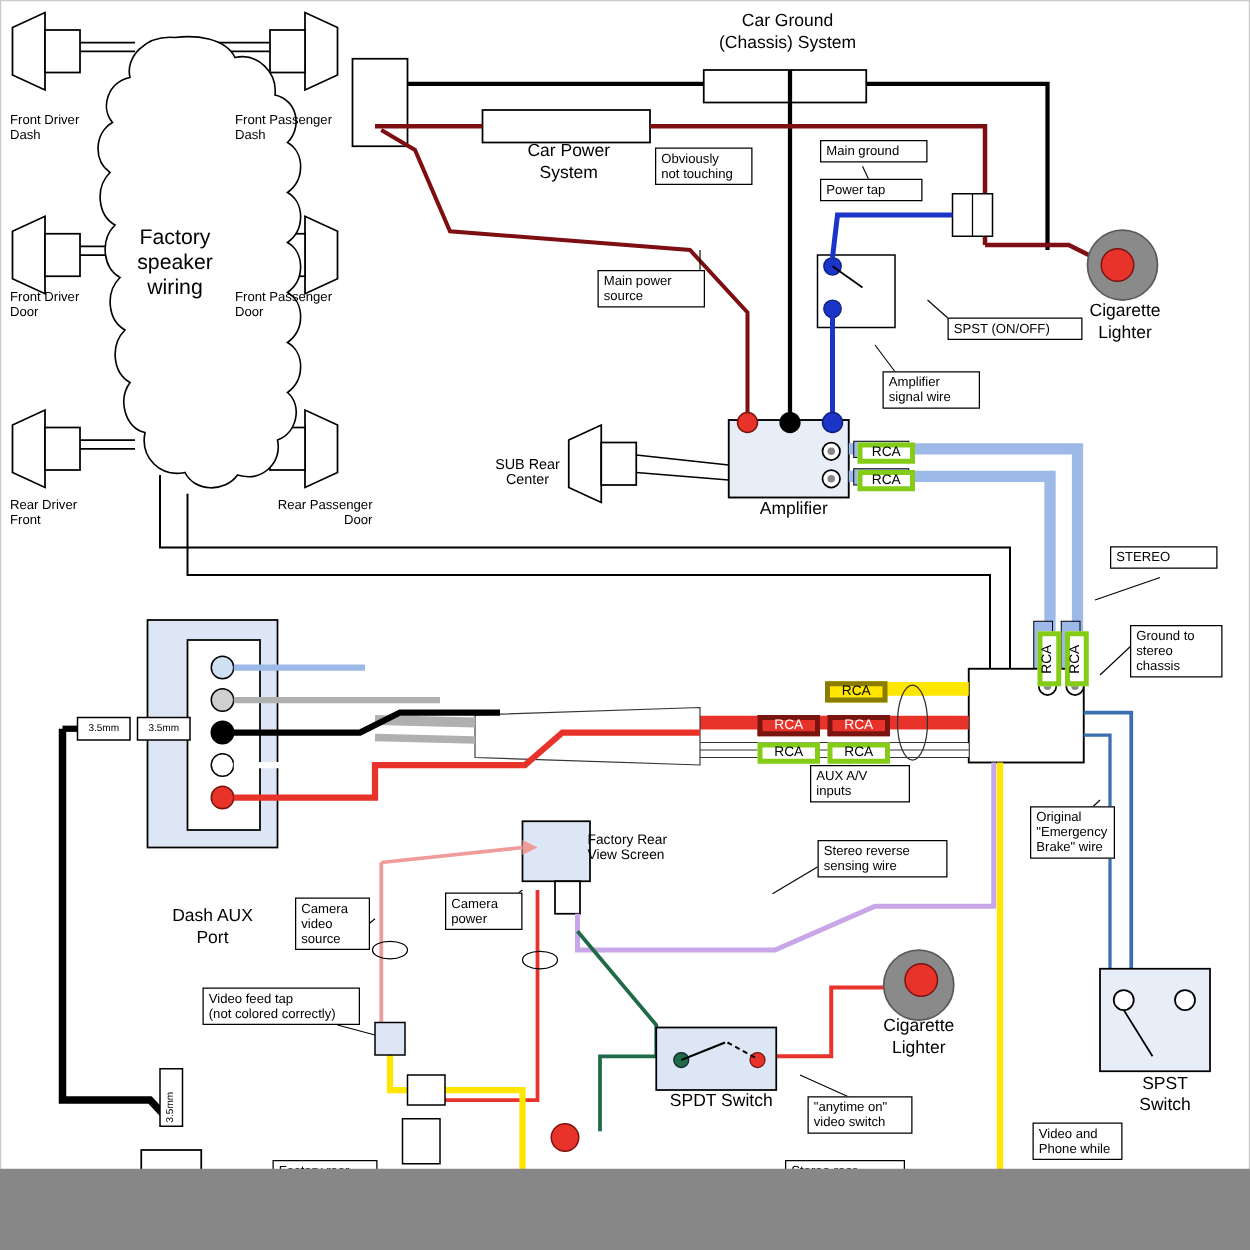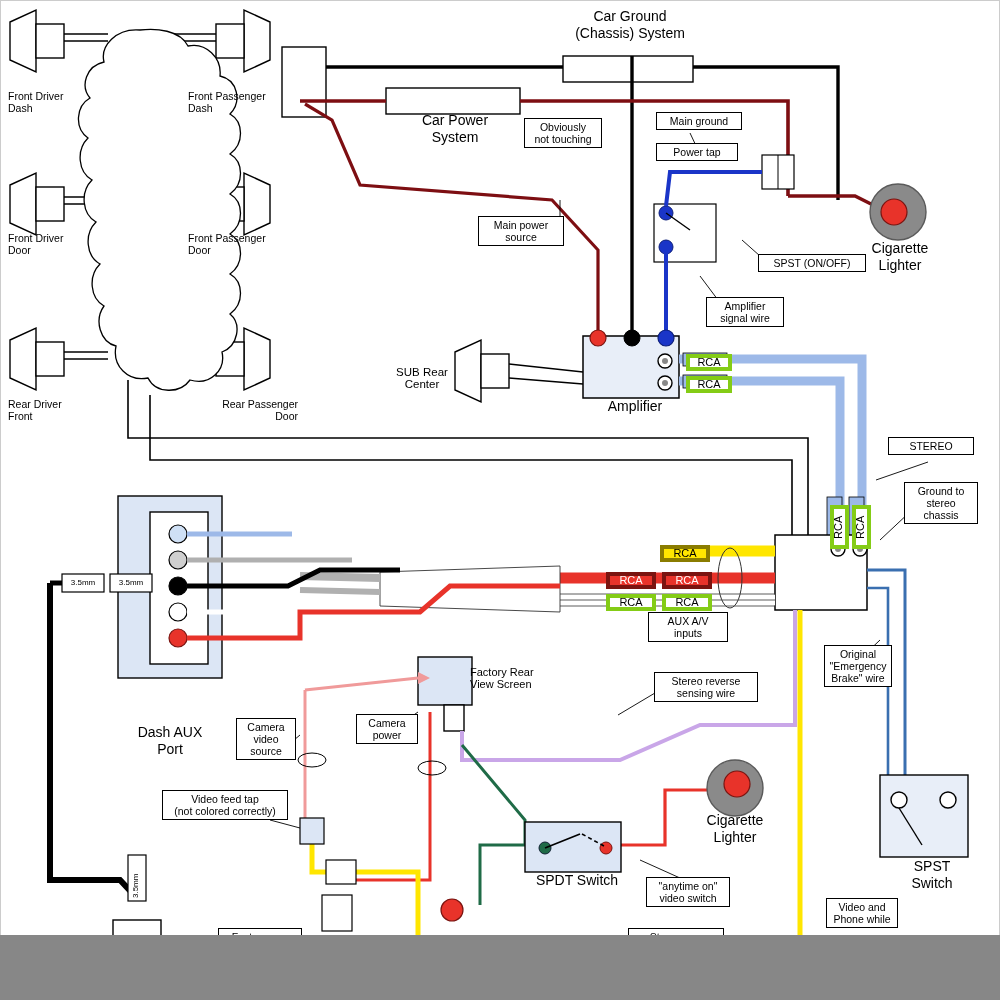--- a/index.html
+++ b/index.html
@@ -40,21 +40,20 @@
     position: absolute;
     font-size: 10.5px;
     color: #000;
     line-height: 12px;
     white-space: pre-line;
   }
   .boxed {
     border: 1px solid #000;
     background: #fff;
     padding: 2px 4px;
-    text-align: center;
   }
   .plain {
     background: transparent;
     text-align: center;
   }
   .big {
     font-size: 17px;
     line-height: 20px;
   }
   .med {
@@ -341,20 +340,23 @@
 Dash</div>
   <div class="lbl plain" style="left:8px; top:232px; width:92px; text-align:left;">Front Driver
 Door</div>
   <div class="lbl plain" style="left:188px; top:232px; width:110px; text-align:left;">Front Passenger
 Door</div>
   <div class="lbl plain" style="left:8px; top:398px; width:92px; text-align:left;">Rear Driver
 Front</div>
   <div class="lbl plain" style="left:188px; top:398px; width:110px; text-align:right;">Rear Passenger
 Door</div>
 
+  <div class="lbl plain big" style="left:86px; top:180px; width:108px;">Factory
+speaker
+wiring</div>
 
   <div class="lbl plain med" style="left:548px; top:8px; width:164px;">Car Ground
 (Chassis) System</div>
   <div class="lbl plain med" style="left:388px; top:112px; width:134px;">Car Power
 System</div>
 
   <div class="lbl boxed" style="left:524px; top:118px; width:68px;">Obviously
 not touching</div>
   <div class="lbl boxed" style="left:656px; top:112px; width:76px;">Main ground</div>
   <div class="lbl boxed" style="left:656px; top:143px; width:72px;">Power tap</div>
@@ -364,21 +366,21 @@
   <div class="lbl boxed" style="left:706px; top:297px; width:68px;">Amplifier
 signal wire</div>
 
   <div class="lbl plain med" style="left:860px; top:240px; width:80px;">Cigarette
 Lighter</div>
   <div class="lbl plain med" style="left:590px; top:398px; width:90px;">Amplifier</div>
   <div class="lbl plain" style="left:388px; top:366px; width:68px; font-size:11.5px;">SUB Rear
 Center</div>
 
   <div class="lbl boxed" style="left:888px; top:437px; width:76px;">STEREO</div>
-  <div class="lbl boxed" style="left:904px; top:482px; width:64px;">Ground to
+  <div class="lbl boxed" style="left:904px; top:500px; width:64px;">Ground to
 stereo
 chassis</div>
   <div class="lbl boxed" style="left:648px; top:612px; width:70px;">AUX A/V
 inputs</div>
   <div class="lbl boxed" style="left:824px; top:645px; width:58px;">Original
 "Emergency
 Brake" wire</div>
   <div class="lbl boxed" style="left:654px; top:672px; width:94px;">Stereo reverse
 sensing wire</div>
 

